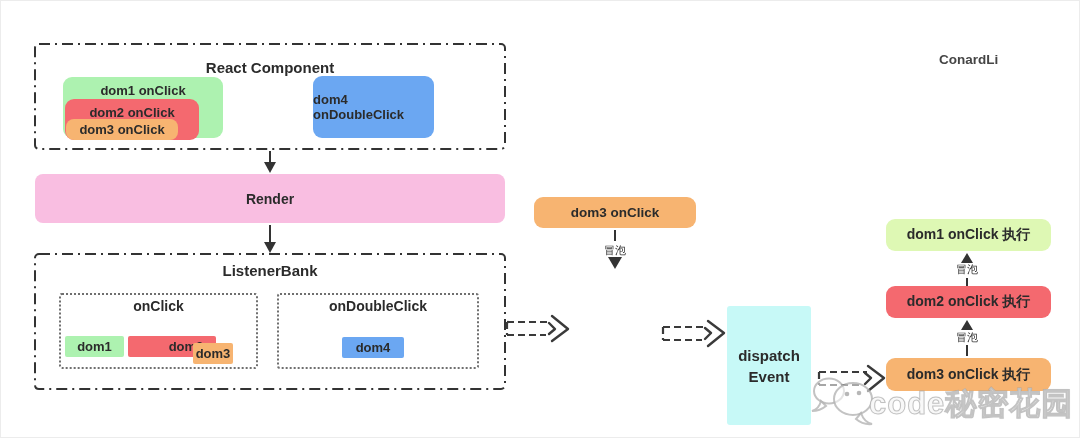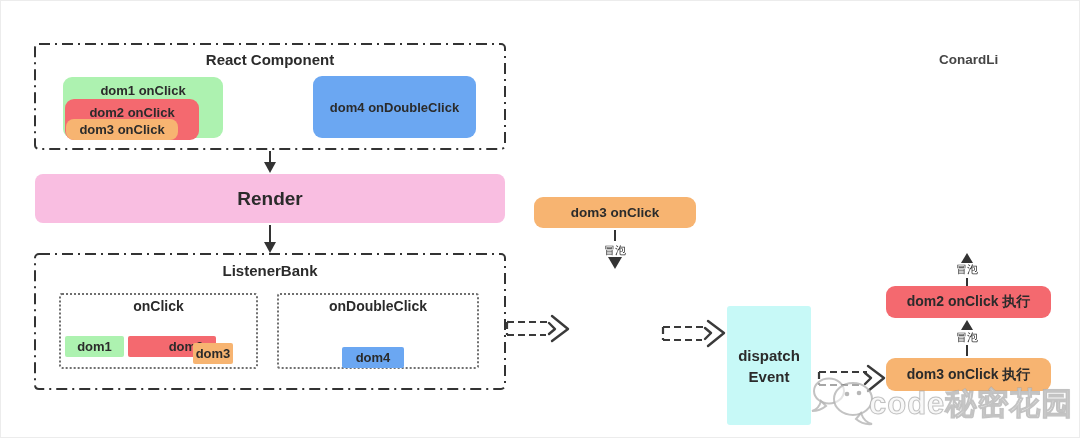--- a/index.html
+++ b/index.html
@@ -7,36 +7,36 @@
   #canvas {
     position:relative; width:1080px; height:438px; background:#ffffff;
     overflow:hidden; border:1px solid #ececec; box-sizing:border-box;
     color:var(--ink,#2b2b2b);
   }
   .overlay { position:absolute; left:0; top:0; z-index:0; }
   .t { position:absolute; z-index:2; font-weight:600; color:var(--ink,#2b2b2b); }
   .flexc { display:flex; align-items:center; justify-content:center; }
 
   
-  .react-title   { left:34px; top:50px; width:470px; font-size:15px; text-align:center; }
+  .react-title   { left:34px; top:58px; width:470px; font-size:15px; text-align:center; }
   .d1 { left:62px;  top:76px;  width:160px; height:61px; background:var(--green);  border-radius:9px; font-size:13px; padding-top:6px; box-sizing:border-box; text-align:center; }
   .d2 { left:64px;  top:98px;  width:134px; height:41px; background:var(--red);    border-radius:9px; font-size:13px; padding-top:6px; box-sizing:border-box; text-align:center; }
   .d3 { left:65px;  top:118px; width:112px; height:21px; background:var(--orange); border-radius:8px; font-size:13px; line-height:21px; text-align:center; }
-  .d4 { left:312px; top:75px;  width:163px; height:62px; background:var(--blue);   border-radius:9px; font-size:13px; }
-  .render-box { left:34px; top:173px; width:470px; height:49px; background:var(--pink); border-radius:8px; font-size:19px; }
+  .d4 { left:312px; top:75px;  width:121px; height:62px; background:var(--blue);   border-radius:9px; font-size:13px; }
+  .render-box { left:34px; top:173px; width:470px; height:49px; background:var(--pink); border-radius:8px; font-size:14px; }
   .lb-title { left:34px; top:261px; width:470px; font-size:15px; text-align:center; }
   .dotted-box { position:absolute; z-index:1; border:2px dotted #6f6f6f; border-radius:3px; box-sizing:border-box; }
   .oc-box  { left:58px;  top:292px; width:199px; height:76px; }
   .odc-box { left:276px; top:292px; width:202px; height:76px; }
   .sub-title { margin-top:3px; text-align:center; font-size:14px; font-weight:600; }
   .chip { position:absolute; z-index:2; height:21px; line-height:21px; text-align:center; font-size:13px; font-weight:600; border-radius:2px; color:var(--ink,#2b2b2b); }
   .lb-c1 { left:64px;  top:335px; width:59px; background:var(--green); }
   .lb-c2 { left:127px; top:335px; width:60px; background:var(--red);padding-left:28px; }
   .lb-c3 { left:192px; top:342px; width:40px; background:var(--orange); }
-  .lb-c4 { left:341px; top:336px; width:62px; background:var(--blue);margin-top:10px; }
+  .lb-c4 { left:341px; top:336px; width:62px; background:var(--blue); }
 
   
   .mid-src { left:533px; top:196px; width:162px; height:31px; background:var(--orange); border-radius:9px; font-size:13.5px; line-height:31px; text-align:center; }
   .bubble { font-size:11px; width:40px; text-align:center; font-weight:500; color:#333; z-index:3; }
   .bubble-1 { left:594px; top:242px; }
   .doc-box { left:570px; top:269px; width:88px; height:119px; background:var(--doc-green); border-radius:3px; font-size:16px; }
   .dispatch-box { left:726px; top:269px; width:84px; height:119px; background:var(--cyan); border-radius:3px; font-size:15px; text-align:center; line-height:1.4;margin-top:36px; }
 
   
   .exec { position:absolute; z-index:2; left:885px; width:165px; border-radius:9px; font-size:14px; font-weight:600; display:flex; align-items:center; justify-content:center; }
@@ -147,20 +147,21 @@
   </div>
   <div class="chip lb-c1">dom1</div>
   <div class="chip lb-c2">dom2</div>
   <div class="chip lb-c3">dom3</div>
   <div class="chip lb-c4">dom4</div>
 
   <div class="t mid-src">dom3 onClick</div>
   <div class="t bubble bubble-1">冒泡</div>
   <div class="t dispatch-box flexc">dispatch Event</div>
 
+  <div class="exec e1">dom1 onClick 执行</div>
   <div class="t bubble bubble-2">冒泡</div>
   <div class="exec e2">dom2 onClick 执行</div>
   <div class="t bubble bubble-3">冒泡</div>
   <div class="exec e3">dom3 onClick 执行</div>
 
   <svg class="wm-icon" width="72" height="60" viewBox="0 0 72 60">
     <ellipse class="wm-stroke" cx="22" cy="23" rx="15" ry="12.5"></ellipse>
     <path class="wm-stroke" d="M14,33 q-2,8 -9,10 q8,0 14,-5 Z"></path>
     <ellipse class="wm-stroke" cx="46" cy="31" rx="19" ry="16"></ellipse>
     <path class="wm-stroke" d="M54,45 q3,9 11,11 q-9,1 -16,-5 Z"></path>

